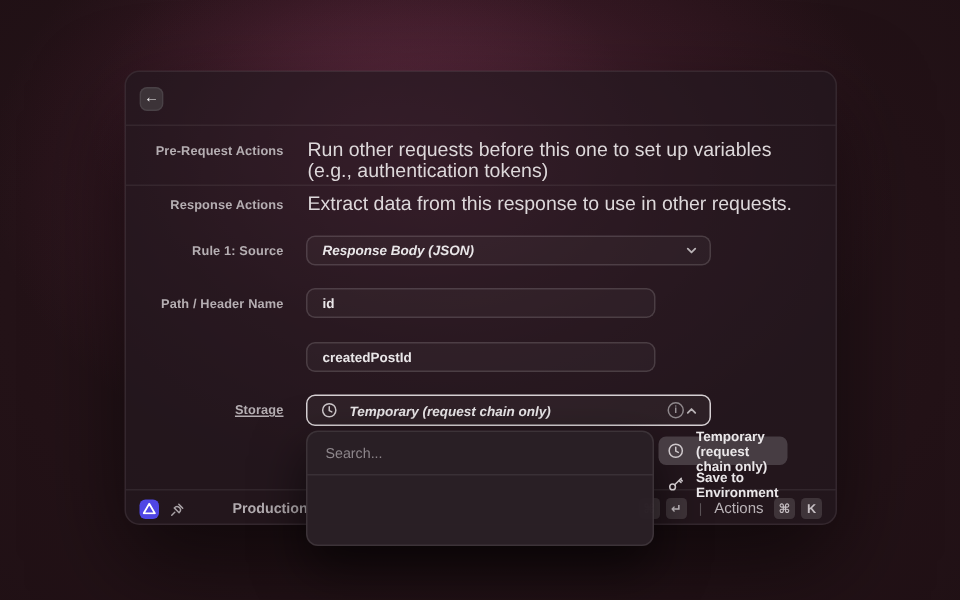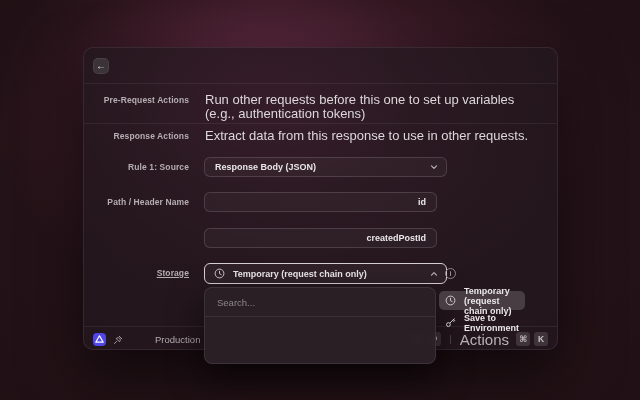--- a/index.html
+++ b/index.html
@@ -34,37 +34,37 @@
   .d1 { top:35px; } .d2 { top:75px; }
 
   .flabel {
     position:absolute; left:0; width:105px; text-align:right;
     font-size:8.5px; font-weight:600; color:#b5aeb2; line-height:14px;
     letter-spacing:0.1px;
   }
   .desc { position:absolute; left:121px; font-size:13px; color:#ddd8da; line-height:14px; }
 
   .field {
-    position:absolute; left:120px; width:243px; height:20px;
+    position:absolute; left:120px; width:270px; height:20px;
     background:rgba(255,255,255,0.03);
     border:1px solid rgba(255,255,255,0.14);
     border-radius:6px;
     display:flex; align-items:center;
     color:#e9e6e8; font-size:9px; font-weight:600;
     cursor:pointer;
+    font-style:italic;
   }
   .field .val { flex:1 1 auto; }
   input.text-input {
     position:absolute; left:120px; width:233px; height:20px;
     background:rgba(255,255,255,0.03);
     border:1px solid rgba(255,255,255,0.14);
     border-radius:6px; outline:none;
     padding:0 10px; color:#e9e6e8; font-size:9px; font-weight:600;
     font-family:inherit;
-    text-align:right;
   }
   .sel-src { top:109px; padding:0 8px 0 10px; }
   .inp-path { top:144px; }
   .inp-var { top:180px; }
   .sel-storage {
     top:215px; height:21px; padding:0 8px 0 9px; gap:8px;
     border-color:#d6d0d3; background:rgba(255,255,255,0.045);
   }
   .icon-svg { flex:0 0 auto; display:block; }
   .info-circ {
@@ -77,30 +77,30 @@
   .status-bar {
     position:absolute; left:0; right:0; top:278px; height:25px;
     border-top:1px solid rgba(255,255,255,0.07);
     display:flex; align-items:center; padding:0 9px; gap:7px;
   }
   .logo {
     width:13px; height:13px; border-radius:4px; background:#4f46e5;
     display:flex; align-items:center; justify-content:center; cursor:pointer;
   }
   .env { display:flex; align-items:center; gap:5px; cursor:pointer; }
-  .env-label { font-size:9.5px; font-weight:400; color:#b3acb0;padding-left:26px; }
+  .env-label { font-size:9.5px; font-weight:700; color:#b3acb0;padding-left:26px; }
   .sb-right { margin-left:auto; display:flex; align-items:center; gap:4px; }
   .kbd {
     min-width:14px; height:14px; padding:0 3px;
     background:rgba(255,255,255,0.13); border-radius:3px;
     color:#c6bfc3; font-size:8.5px; line-height:14px; text-align:center; font-weight:600;
   }
   .sb-sep { color:#5b5357; font-size:9px; padding:0 4px; }
   .actions-group { display:flex; align-items:center; gap:4px; cursor:pointer; }
-  .actions-label { font-size:15px; font-weight:500; color:#b9b2b6; margin-right:3px; }
+  .actions-label { font-size:10px; font-weight:500; color:#b9b2b6; margin-right:3px; }
 
   .dropdown {
     position:absolute; left:204px; top:287px; width:232px; height:77px;
     background:rgba(42,32,38,0.985);
     border:1px solid rgba(255,255,255,0.09);
     border-radius:8px;
     box-shadow:0 14px 34px rgba(0,0,0,0.6);
     z-index:10; display:flex; 
   }
   .dd-search {

